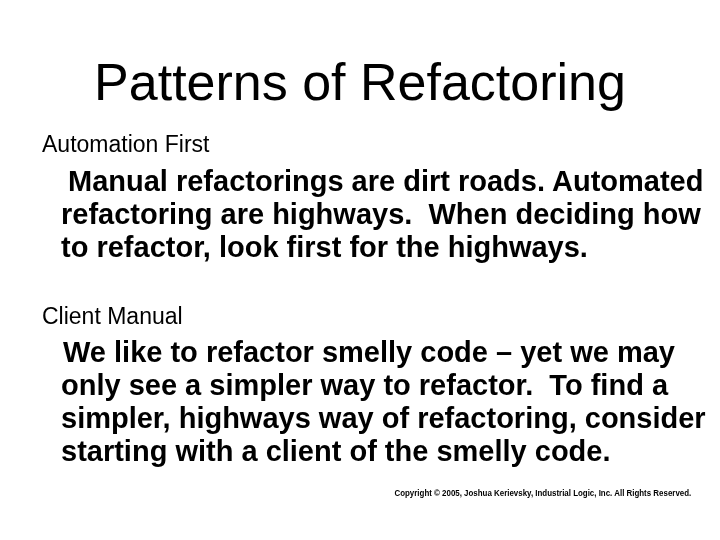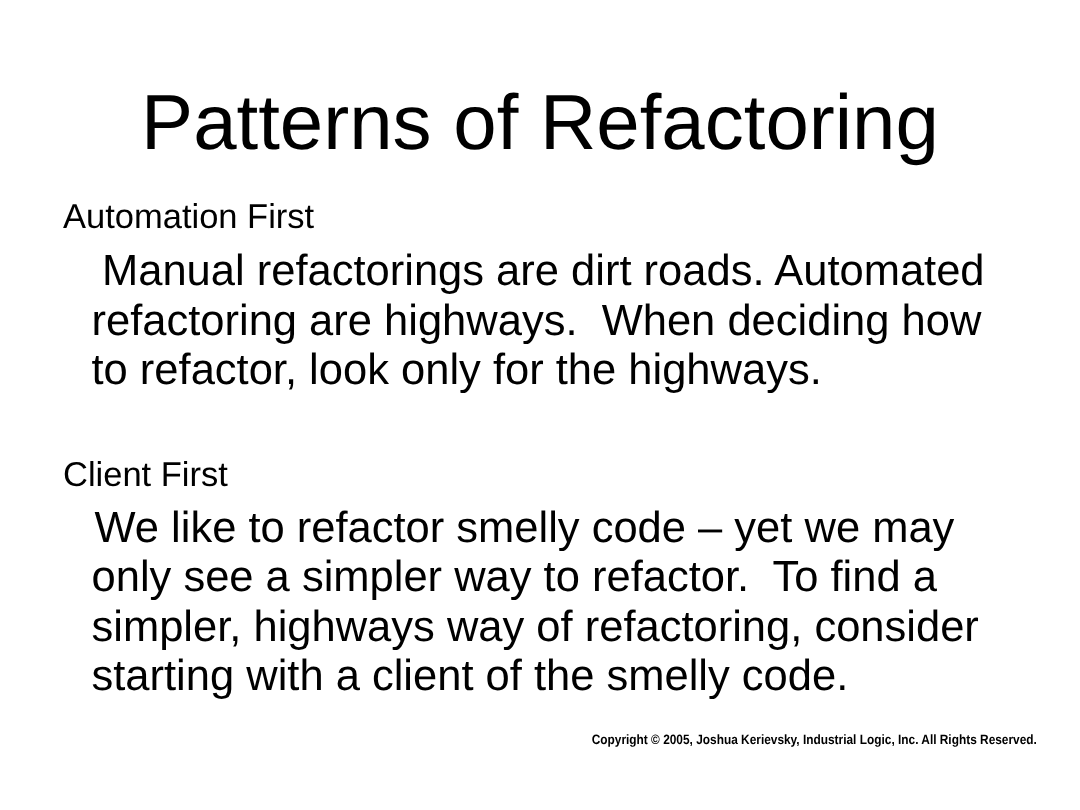--- a/index.html
+++ b/index.html
@@ -37,21 +37,21 @@
   .heading.h1 { top: 128px; }
   .heading.h2 { top: 300px; }
   .para {
     position: absolute;
     left: 61px;
     font-size: 29px;
     line-height: 33px;
   }
   .para.p1 { top: 165px; }
   .para.p2 { top: 336px; }
-  .line { white-space: pre; }
+  .line { white-space: pre; font-weight: bold; }
   .para.p1 .line:first-child { padding-left: 7px; }
   .para.p2 .line:first-child { padding-left: 2px; }
   .footer {
     position: absolute;
     top: 487px;
     right: 29px;
     font-size: 9px;
     line-height: 12px;
     font-weight: bold;
     white-space: pre;
@@ -64,24 +64,24 @@
 
 <div class="slide">
 
   <div class="title">Patterns of Refactoring</div>
 
   <div class="heading h1">Automation First</div>
 
   <div class="para p1">
     <div class="line">Manual refactorings are dirt roads. Automated</div>
     <div class="line">refactoring are highways.  When deciding how</div>
-    <div class="line">to refactor, look only for the highways.</div>
+    <div class="line">to refactor, look first for the highways.</div>
   </div>
 
-  <div class="heading h2">Client First</div>
+  <div class="heading h2">Client Manual</div>
 
   <div class="para p2">
     <div class="line">We like to refactor smelly code – yet we may</div>
     <div class="line">only see a simpler way to refactor.  To find a</div>
     <div class="line">simpler, highways way of refactoring, consider</div>
     <div class="line">starting with a client of the smelly code.</div>
   </div>
 
   <div class="footer">Copyright © 2005, Joshua Kerievsky, Industrial Logic, Inc. All Rights Reserved.</div>
 

